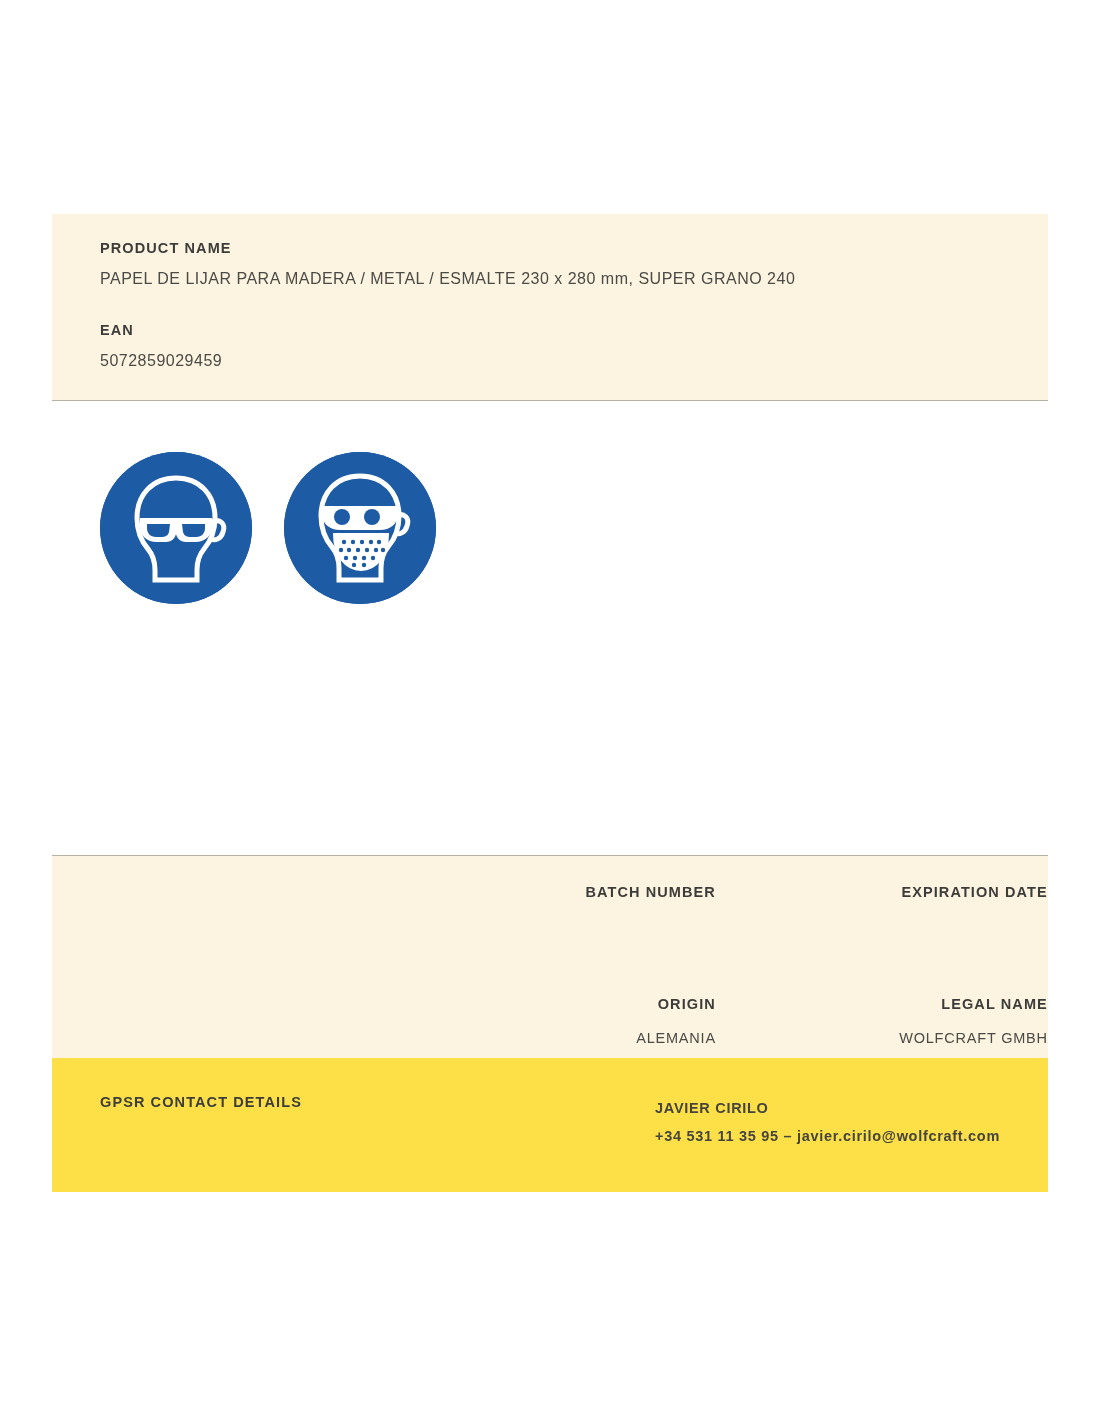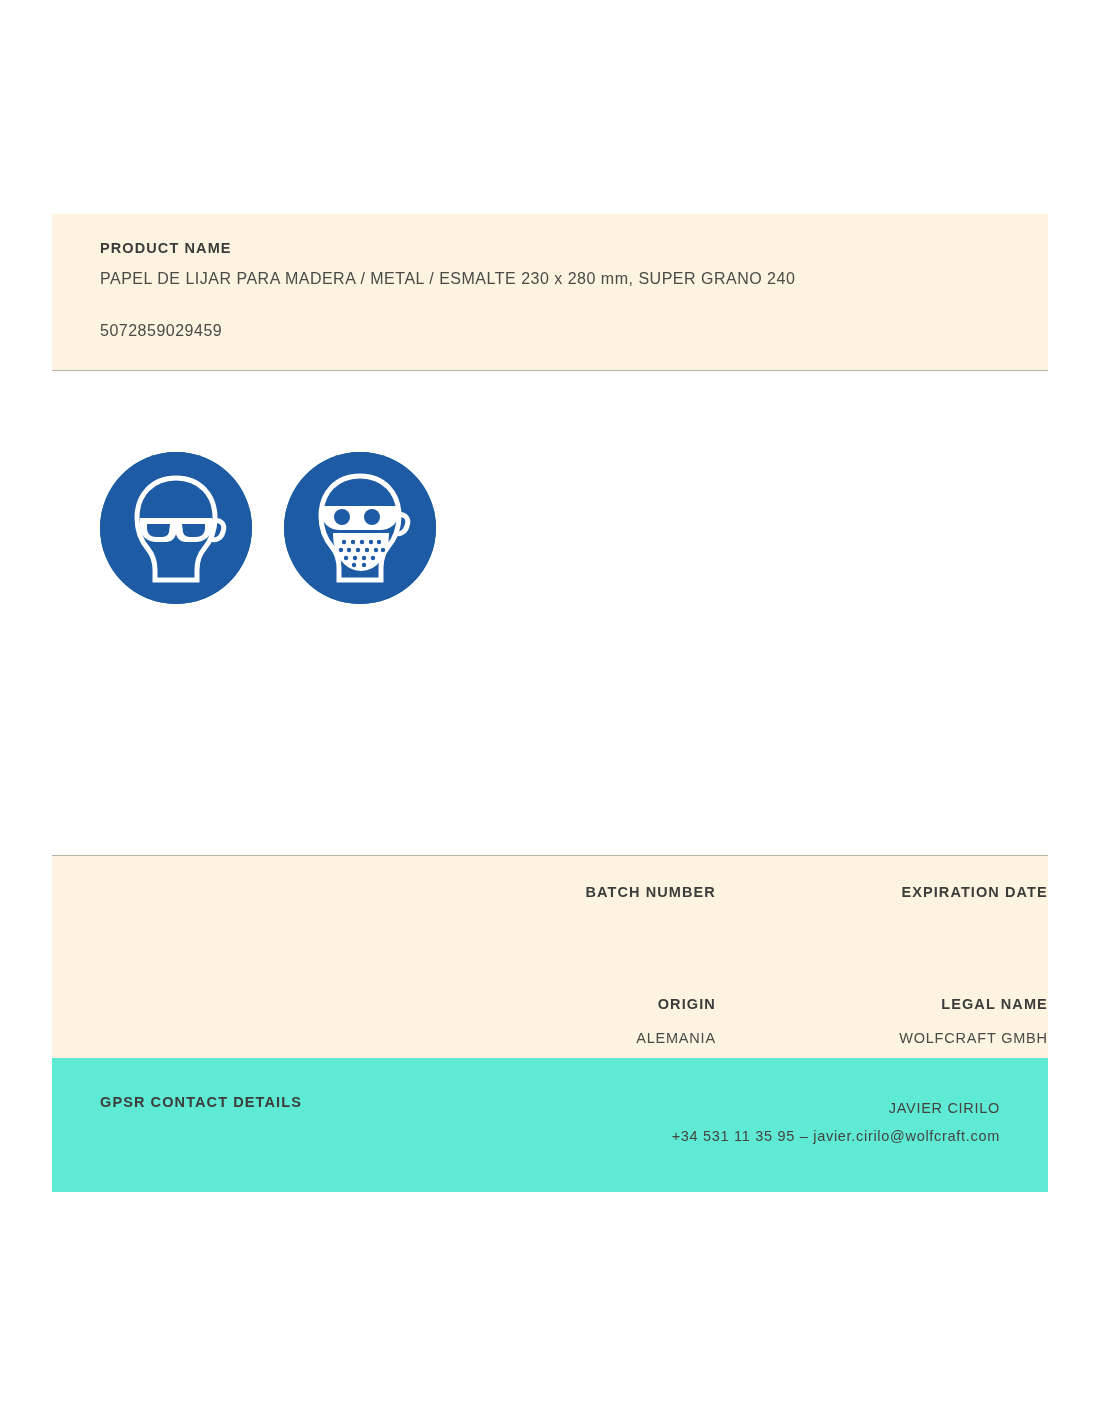--- a/index.html
+++ b/index.html
@@ -104,51 +104,53 @@
   .row-gap {
     height: 60px;
   }
 
   
   .contact-block {
     position: absolute;
     left: 52px;
     top: 1058px;
     width: 996px;
-    background: #5eead4;
+    background: #fde047;
     box-sizing: border-box;
     padding: 36px 48px 42px 48px;
     display: flex;
     justify-content: space-between;
     align-items: flex-start;
   }
   .contact-label {
     font-size: 14.5px;
     font-weight: bold;
     letter-spacing: 1.1px;
     color: #3c3c3a;
     white-space: nowrap;
   }
   .contact-lines {
-    text-align: right;
+    text-align: left;
     font-size: 14.5px;
     letter-spacing: 0.7px;
     color: #45443f;
     line-height: 28px;
+    font-weight: bold;
   }
 </style>
 </head>
 <body>
 
 <div class="page">
 
   <section class="product-block">
     <div class="field-label">PRODUCT NAME</div>
     <div class="field-value">PAPEL DE LIJAR PARA MADERA / METAL / ESMALTE 230 x 280 mm, SUPER GRANO 240</div>
     <div class="field-gap"></div>
+    <div class="field-label">EAN</div>
     <div class="field-value">5072859029459</div>
   </section>
 
   <div class="pictograms">
 
     <div class="picto">
       <svg viewBox="0 0 152 152" width="152" height="152" aria-hidden="true">
         <circle cx="76" cy="76" r="76" fill="#1d5ba4"></circle>
 
         <path d="M76 26 C 52 26 37 43 37 66 C 37 80 42 90 48 97 C 53 103 55 110 55 118 L 55 128 L 97 128 L 97 118 C 97 110 99 103 104 97 C 110 90 115 80 115 66 C 115 43 100 26 76 26 Z" fill="none" stroke="#ffffff" stroke-width="5"></path>

